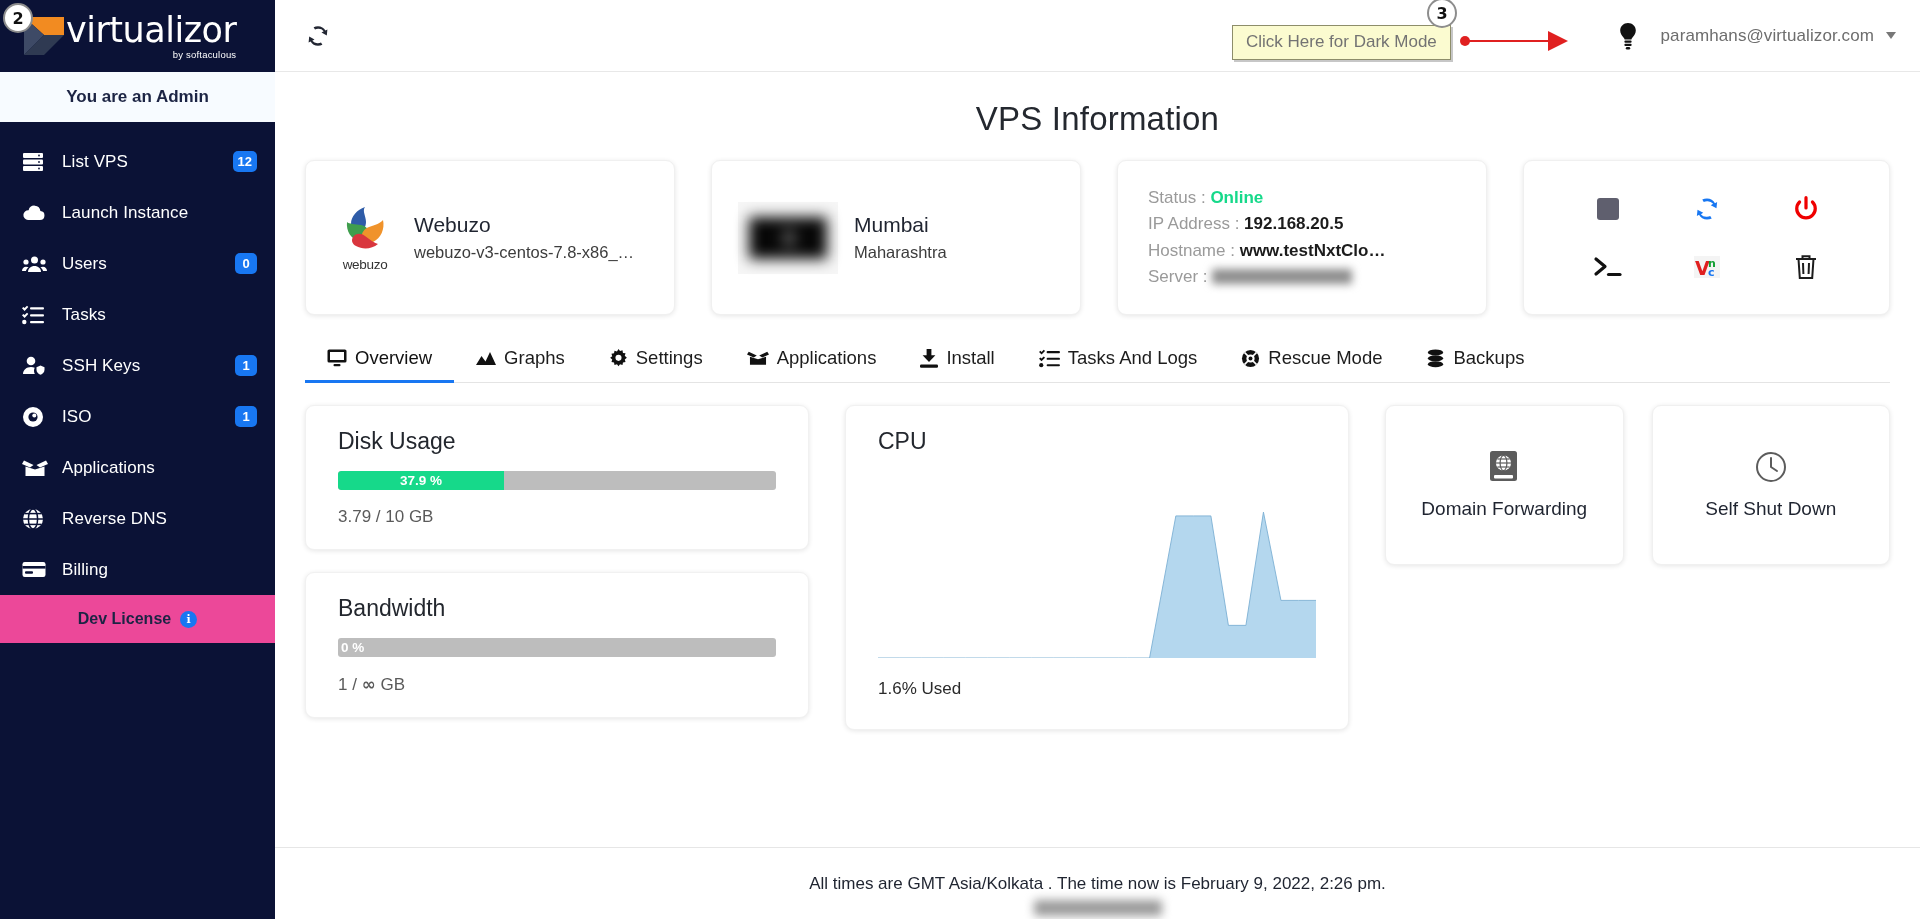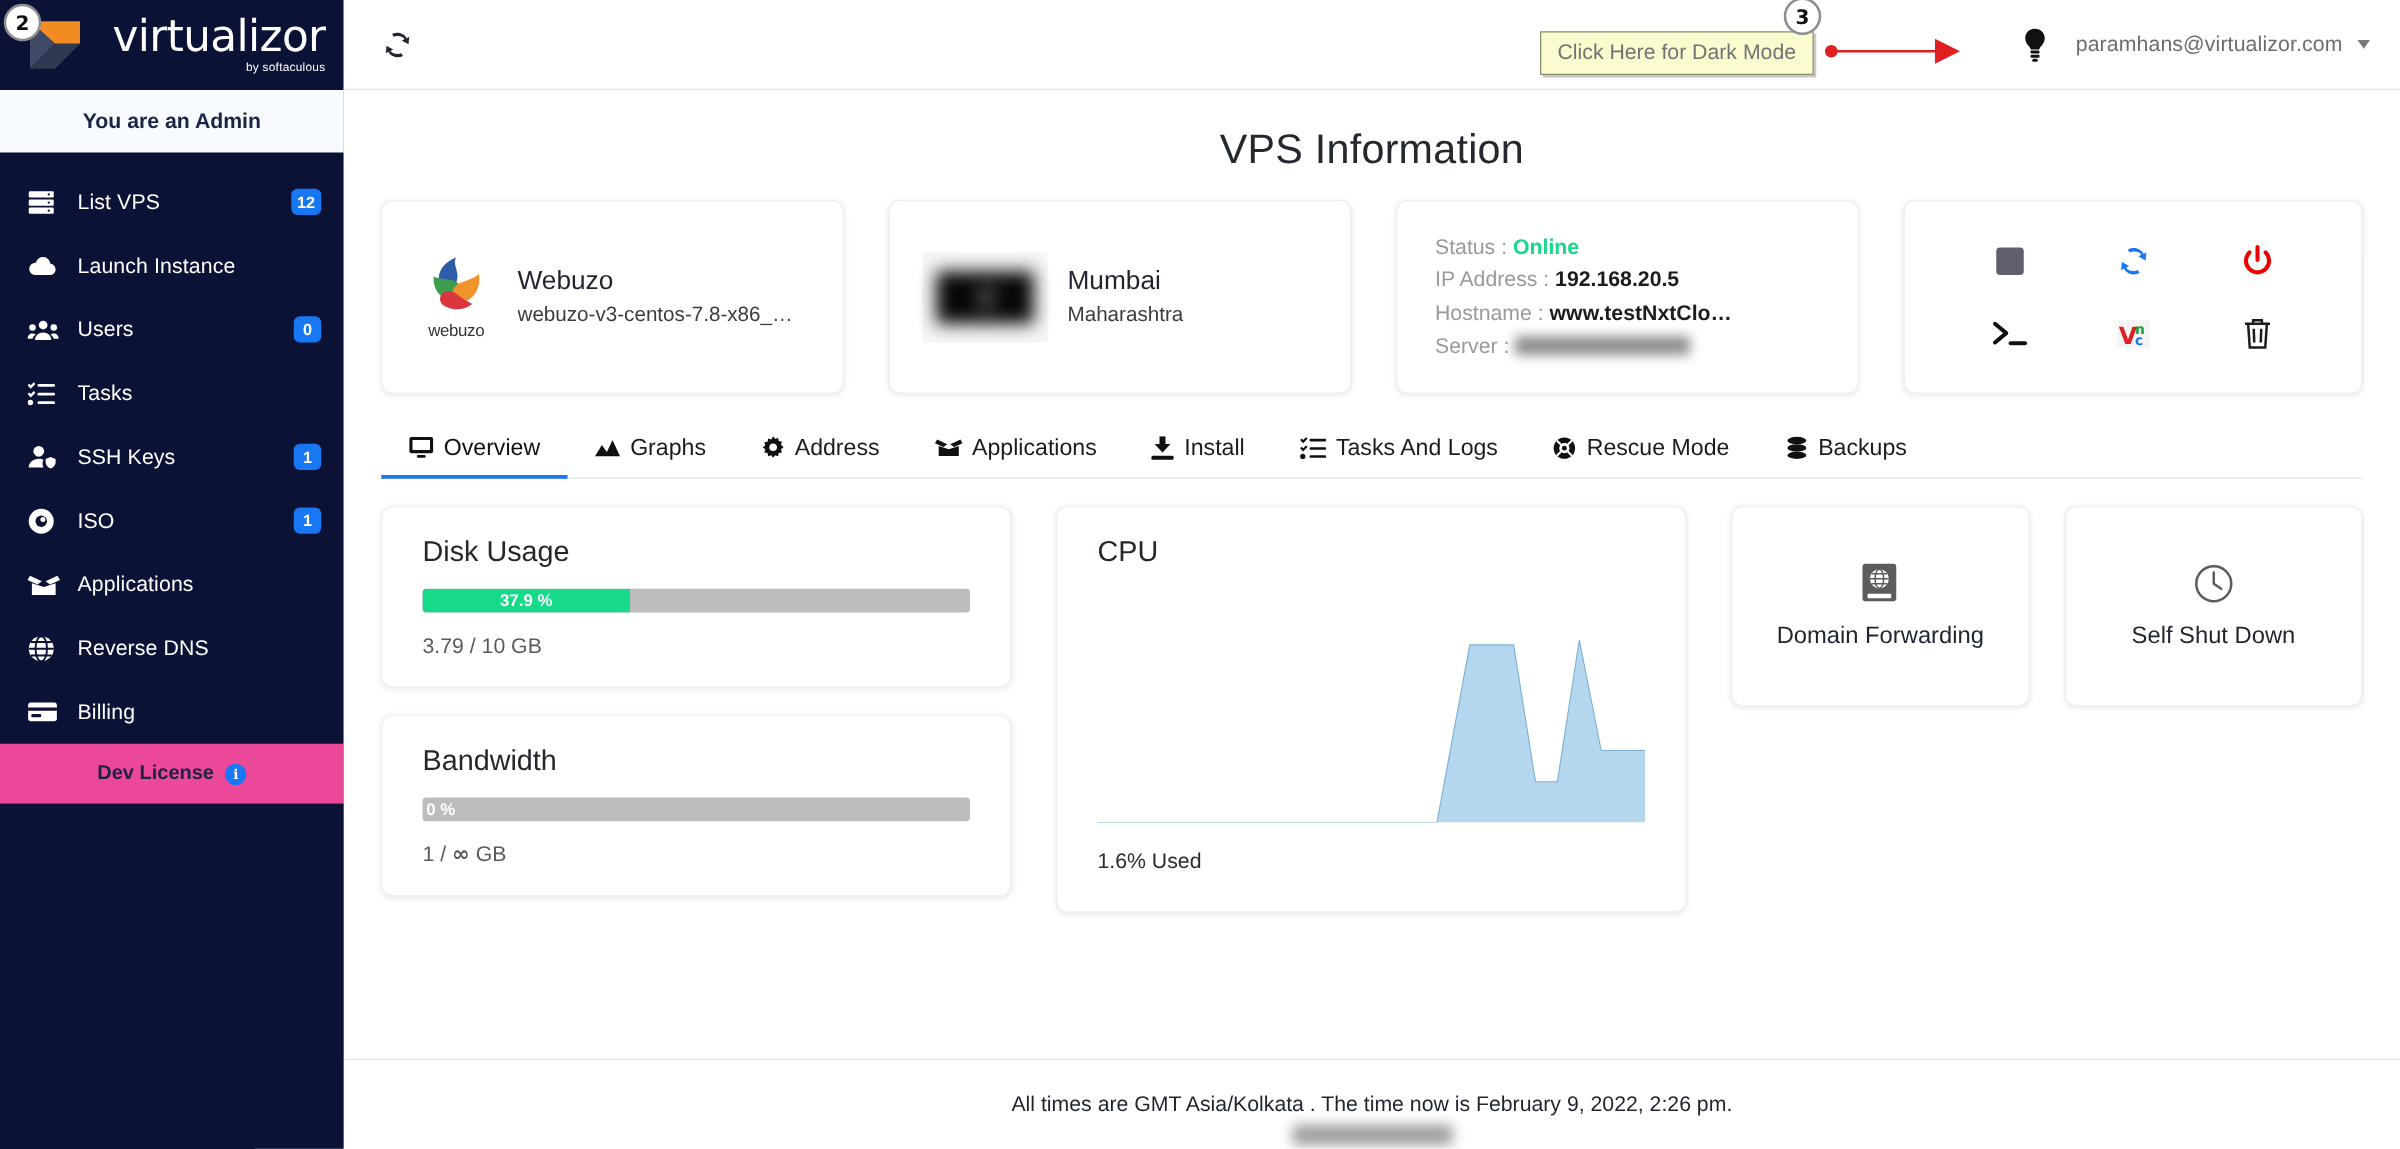--- a/index.html
+++ b/index.html
@@ -18,21 +18,21 @@
     background: #0b1236;
     flex: 0 0 275px;
     position: relative;
     display: flex; flex-direction: column;
   }
   .logo-bar {
     height: 72px; display: flex; align-items: center;
     padding-left: 22px; background: #0b1236;
   }
   .logo-mark { width: 44px; height: 42px; position: relative; flex: 0 0 44px; }
-  .logo-text-wrap { margin-left: 24px; position: relative; }
+  .logo-text-wrap { margin-left: 0; position: relative; }
   .logo-word {
     font-size: 35px; color: #ffffff; letter-spacing: -0.5px;
     font-weight: 400; line-height: 1;
     font-family: "DejaVu Sans", sans-serif;
   }
   .logo-sub {
     font-size: 9.5px; color: #ffffff; text-align: right;
     letter-spacing: 0.2px; margin-top: 1px;
   }
   .admin-bar {
@@ -548,21 +548,21 @@
           <span>Graphs</span>
         </div>
 
         <div class="tab">
           <span class="tab-ico">
             <svg width="19" height="19" viewBox="0 0 20 20" fill="#111">
               <path d="M10 0l1.6 2.2 2.6-.8.5 2.7 2.7.5-.8 2.6L18.8 9.3 16.6 11l.8 2.6-2.7.5-.5 2.7-2.6-.8L10 18.2 8.4 16l-2.6.8-.5-2.7-2.7-.5.8-2.6L1.2 9.3l2.2-1.6-.8-2.6 2.7-.5.5-2.7 2.6.8z"></path>
               <circle cx="10" cy="9.3" r="3.2" fill="#fff"></circle>
             </svg>
           </span>
-          <span>Address</span>
+          <span>Settings</span>
         </div>
 
         <div class="tab">
           <span class="tab-ico">
             <svg width="22" height="18" viewBox="0 0 26 20" fill="#111">
               <path d="M2 2.5L11.5 7 8 9.5 0 6z"></path>
               <path d="M24 2.5L14.5 7 18 9.5 26 6z"></path>
               <path d="M3.5 8.5L13 11.6l9.5-3.1V18H3.5z"></path>
             </svg>
           </span>

